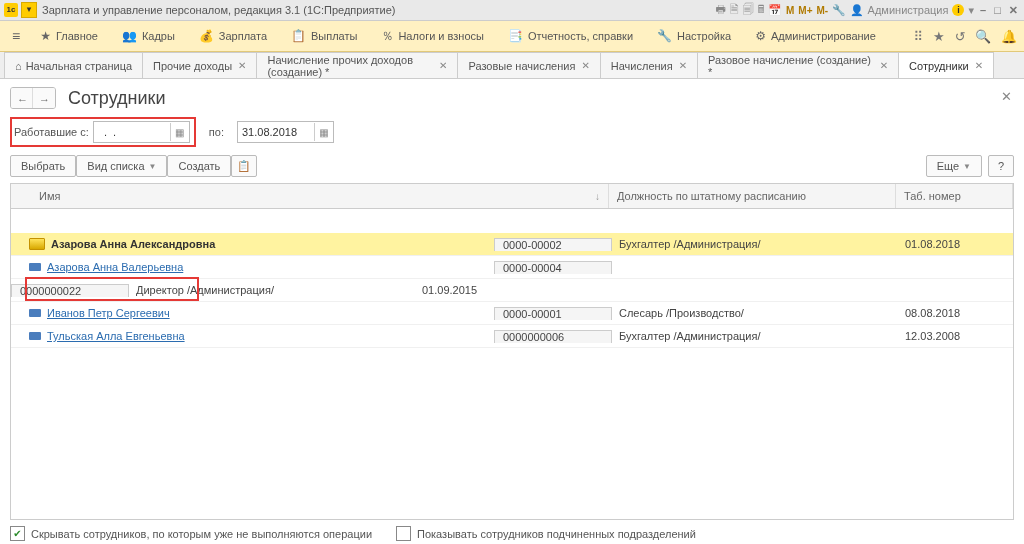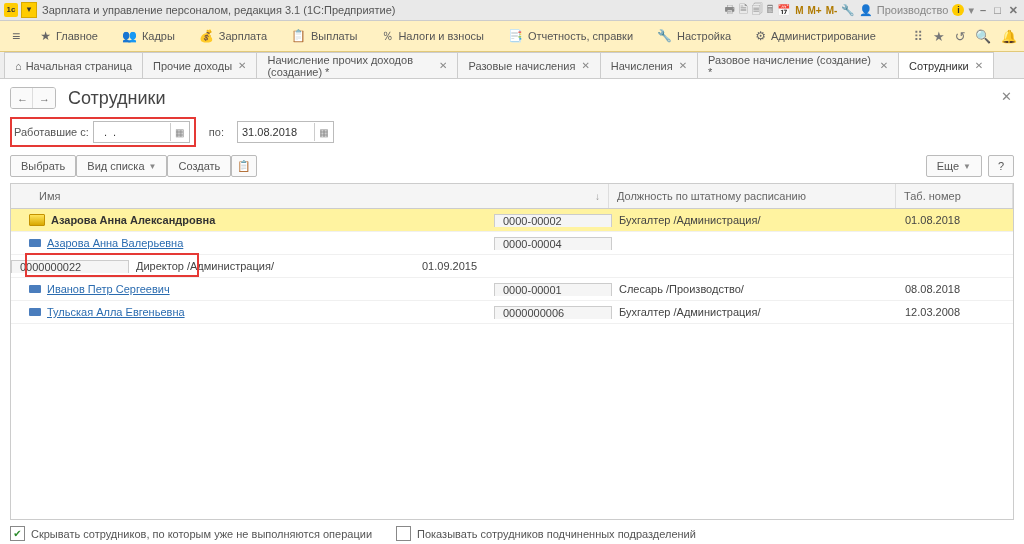--- a/index.html
+++ b/index.html
@@ -34,21 +34,21 @@
   .filter-row label{color:#555;}
   .date-box{display:flex;align-items:center;border:1px solid #bbb;height:20px;background:#fff;}
   .date-box input{border:none;width:68px;height:18px;font-size:11px;padding:0 4px;color:#333;}
   .date-box .cal{width:18px;height:18px;border-left:1px solid #ccc;display:flex;align-items:center;justify-content:center;color:#888;font-size:10px;cursor:pointer;}
   .highlight-box{border:2px solid #e53935;padding:2px 4px 2px 2px;display:flex;align-items:center;gap:4px;}
   .toolbar{display:flex;align-items:center;margin-bottom:6px;}
   .btn{border:1px solid #bbb;background:#fafafa;height:22px;padding:0 10px;font-size:11px;color:#555;cursor:pointer;border-radius:2px;display:inline-flex;align-items:center;gap:4px;}
   .btn.icon-only{width:26px;padding:0;justify-content:center;}
   .btn .dd{font-size:8px;color:#888;}
   .toolbar .right{margin-left:auto;display:flex;gap:6px;}
-  .grid{flex:1;border:1px solid #ccc;overflow:hidden;display:flex;flex-direction:column;position:relative;}
+  .grid{flex:1;border:1px solid #ccc;overflow:hidden;display:flex;flex-direction:column;position:relative;gap:24px;}
   .grid-header{display:flex;background:#f5f5f5;border-bottom:1px solid #ccc;height:24px;}
   .gh{border-right:1px solid #ddd;padding:0 8px;display:flex;align-items:center;color:#666;position:relative;}
   .col-name{flex:1;padding-left:28px;}
   .col-tab{width:100px;}
   .col-pos{width:270px;}
   .col-date{width:100px;border-right:none;}
   .sort-icon{position:absolute;right:8px;color:#999;font-size:10px;}
   .grid-body{flex:1;overflow:auto;background:#fff;position:relative;}
   .row{display:flex;height:22px;align-items:center;border-bottom:1px solid #f0f0f0;}
   .row.selected{background:#fff3a0;}
@@ -76,21 +76,21 @@
     <span>🖶</span>
     <span>🗎</span>
     <span>🗐</span>
     <span>🖩</span>
     <span>📅</span>
     <span class="m">M</span>
     <span class="m">M+</span>
     <span class="m">M-</span>
     <span>🔧</span>
     <span>👤</span>
-    <span>Производство</span>
+    <span>Администрация</span>
     <span class="info">i</span>
     <span>▾</span>
     <span class="win">–</span>
     <span class="win">□</span>
     <span class="win">✕</span>
   </div>
 </div>
 
 <div class="topmenu">
   <span class="hamburger">≡</span>

